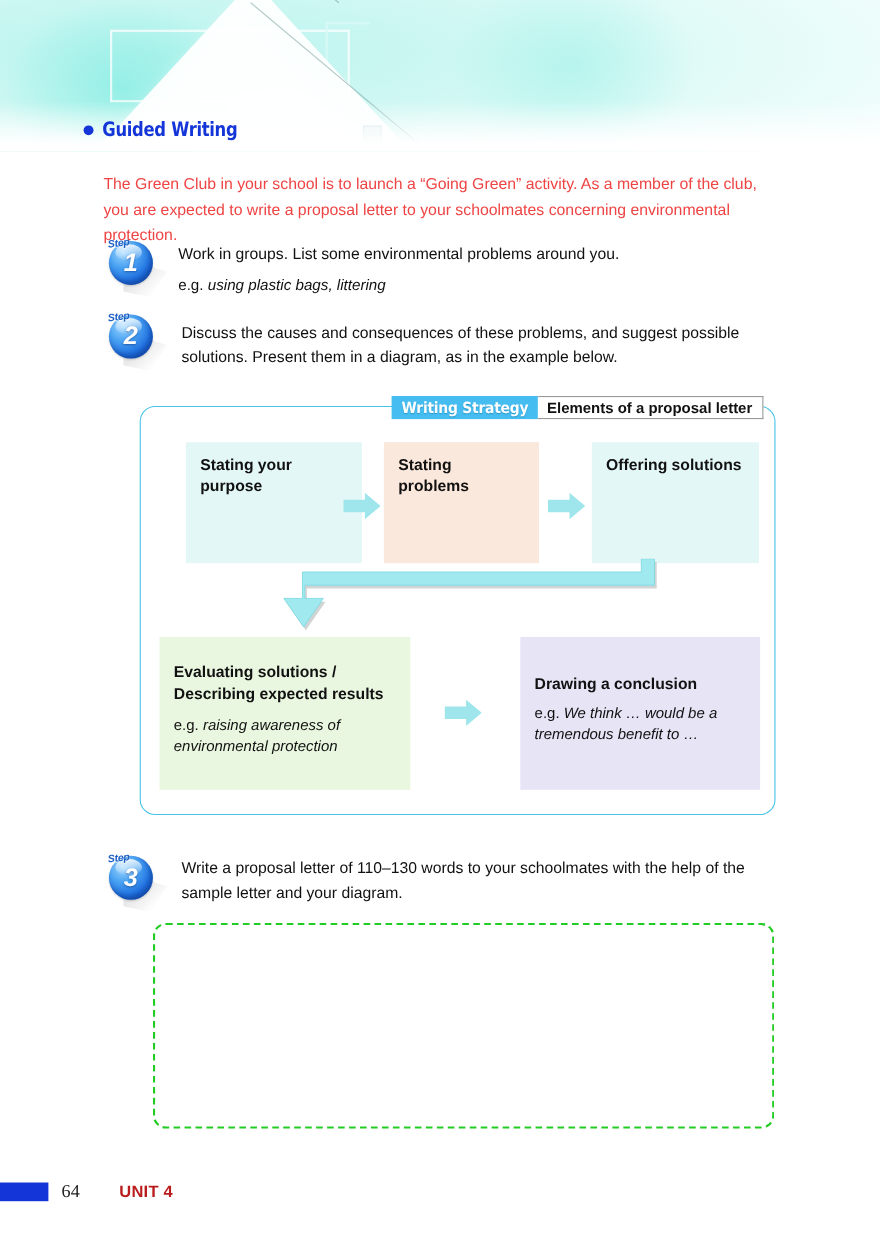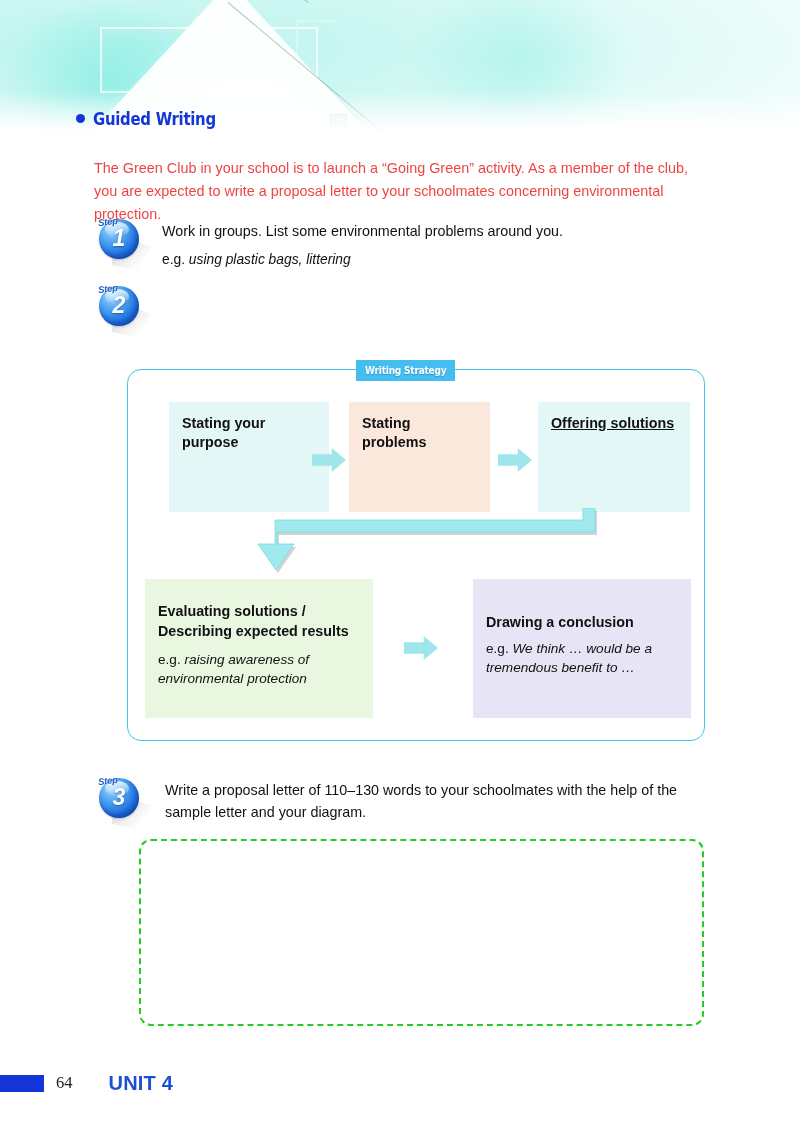--- a/index.html
+++ b/index.html
@@ -228,21 +228,21 @@
     display: flex;
     align-items: stretch;
     height: 21px;
     z-index: 4;
   }
   #strategy-banner .ws-tab {
     background: #45bdf0;
     color: #ffffff;
     font-family: "DejaVu Sans Condensed", "Liberation Sans Narrow", "Liberation Sans", sans-serif;
     font-weight: bold;
-    font-size: 10px;
+    font-size: 14px;
     letter-spacing: -0.2px;
     padding: 0 9px;
     display: flex;
     align-items: center;
     transform-origin: left center;
     white-space: nowrap;
     text-shadow: 0 1px 1px rgba(0,80,130,0.35);
   }
   #strategy-banner .ws-title {
     background: #ffffff;
@@ -275,21 +275,21 @@
     color: #111;
   }
   .dbox .dbox-eg em { font-style: italic; }
 
   #dbox-purpose   { left: 145px; top: 402px; width: 160px; height: 110px; background: #e4f7f7; margin-left: 24px; }
   #dbox-problems  { left: 349px; top: 402px; width: 141px; height: 110px; background: #fbe8dc; }
   #dbox-solutions { left: 538px; top: 402px; width: 152px; height: 110px; background: #e4f7f7; }
   #dbox-evaluate  { left: 145px; top: 579px; width: 228px; height: 139px; background: #eaf7e0; }
   #dbox-conclusion{ left: 473px; top: 579px; width: 218px; height: 139px; background: #e6e4f5; }
 
-  #dbox-solutions .dbox-title { margin-bottom: 19px; text-decoration: underline; }
+  #dbox-solutions .dbox-title { margin-bottom: 19px; }
   #dbox-conclusion { padding-top: 34px; }
   #dbox-evaluate   { padding-top: 22px; }
   #dbox-evaluate .dbox-title { line-height: 20px; margin-bottom: 9px; }
 
   
   .arrow-right {
     position: absolute;
     width: 34px; height: 26px;
   }
   .arrow-right .shape {
@@ -341,23 +341,23 @@
     flex: 0 0 44px;
   }
   #footer .page-number {
     margin-left: 12px;
     font-family: "Liberation Serif", "DejaVu Serif", serif;
     font-size: 16.5px;
     color: #222;
   }
   #footer .unit-label {
     margin-left: 36px;
-    font-size: 20px;
-    font-weight: bold;
-    color: #1d4ed8;
+    font-size: 15px;
+    font-weight: bold;
+    color: #b91c1c;
     letter-spacing: 0.2px;
   }
 </style>
 </head>
 <body>
 
 <div id="header-art">
   <div class="bg-grad"></div>
   <div class="soft-blob-a"></div>
   <div class="soft-blob-b"></div>
@@ -396,26 +396,30 @@
 </div>
 
 <div class="step-row" id="step-2">
   <div class="step-badge">
     <div class="shadow-tail"></div>
     <div class="ball"></div>
     <div class="ball-gloss"></div>
     <div class="step-num">2</div>
     <div class="step-word">Step</div>
   </div>
+  <div class="step-body">
+    <div>Discuss the causes and consequences of these problems, and suggest possible solutions. Present them in a diagram, as in the example below.</div>
+  </div>
 </div>
 
 <div id="diagram-panel"></div>
 
 <div id="strategy-banner">
   <div class="ws-tab">Writing Strategy</div>
+  <div class="ws-title">Elements of a proposal letter</div>
 </div>
 
 <div class="dbox" id="dbox-purpose">
   <div class="dbox-title">Stating your purpose</div>
 </div>
 
 <div class="dbox" id="dbox-problems">
   <div class="dbox-title">Stating problems</div>
 </div>
 

